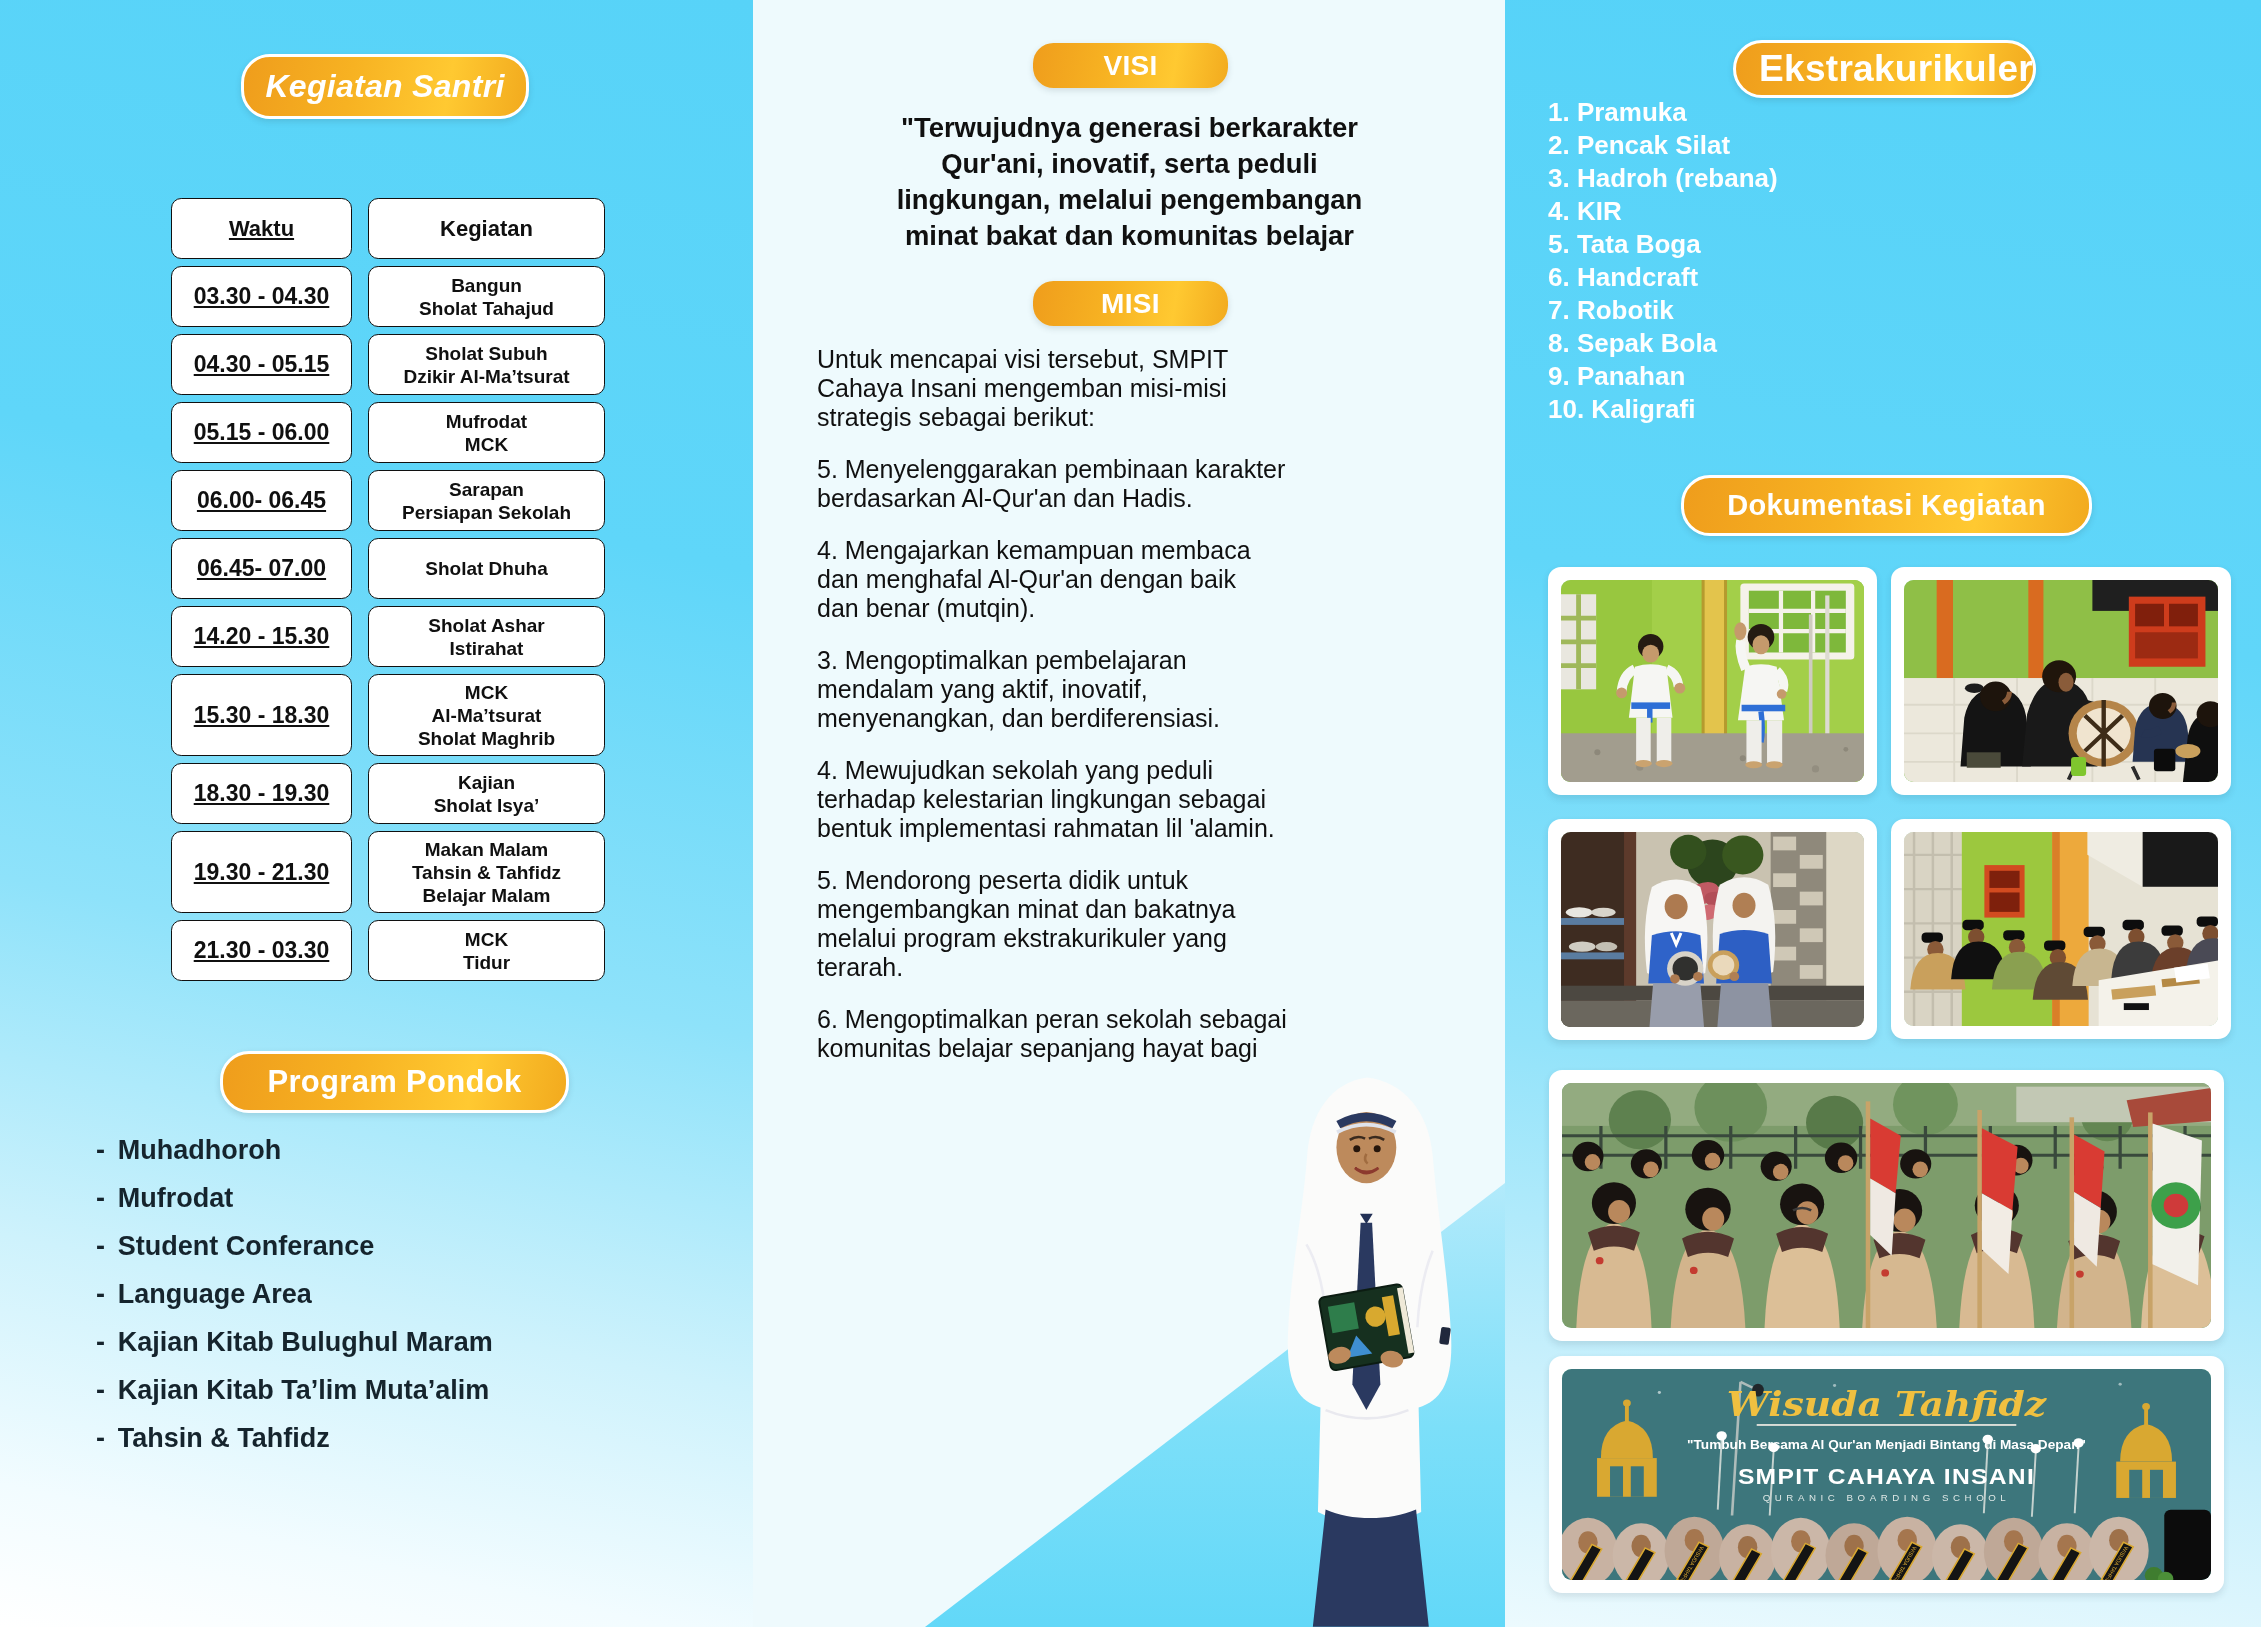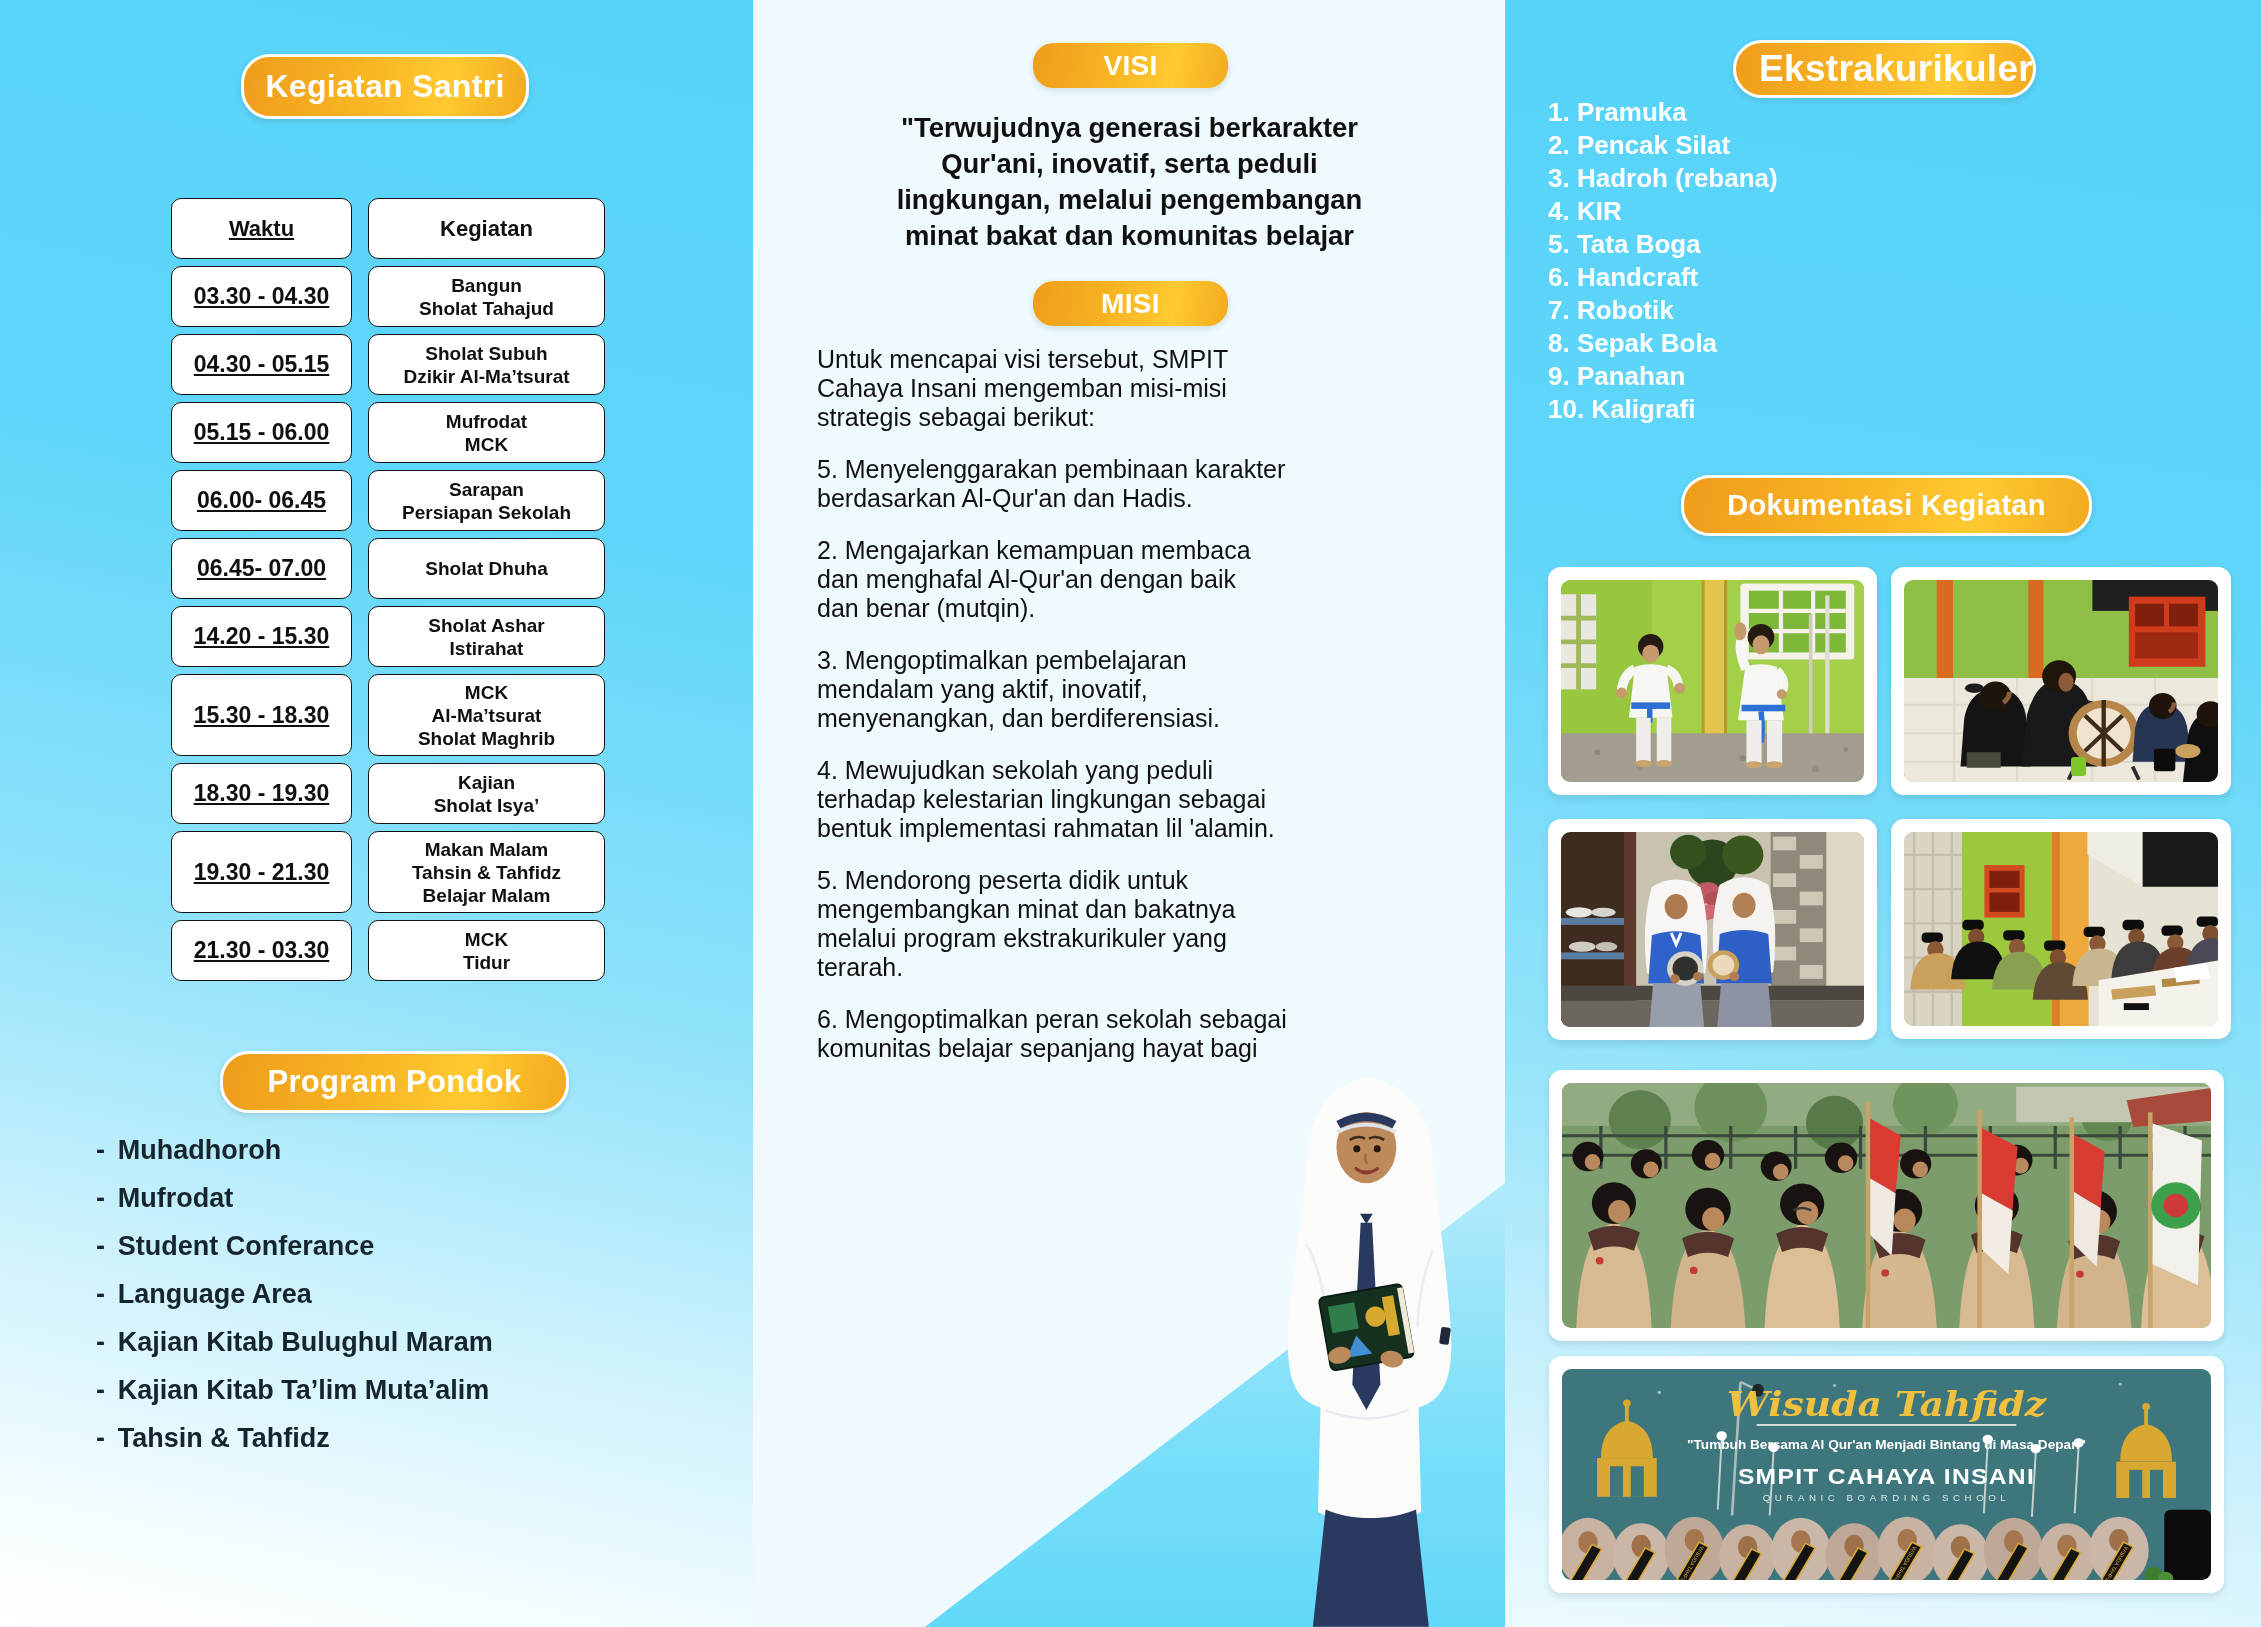--- a/index.html
+++ b/index.html
@@ -71,21 +71,21 @@
     box-shadow:0 3.2px 7.7px rgba(30,60,70,.12);box-sizing:border-box;
   }
   .photo{width:100%;height:100%;border-radius:9.6px;overflow:hidden;position:relative;background:#9db;}
   .photo svg{width:100%;height:100%;display:block;}
 </style>
 </head>
 <body>
 
 <div class="panel panel-left">
 
-  <div class="gold-pill bordered" style="left:241px;top:54px;width:282px;height:59px;font-size:32px;">
+  <div class="gold-pill bordered" style="left:241px;top:54px;width:282px;height:59px;font-size:32px;font-style:italic;">
     <span>Kegiatan Santri</span>
   </div>
 
   <div class="schedule">
     <div class="srow hdr">
       <div class="cell time">Waktu</div>
       <div class="cell act">Kegiatan</div>
     </div>
     <div class="srow">
       <div class="cell time">03.30 - 04.30</div>
@@ -192,21 +192,21 @@
   <div class="gold-pill" style="left:280px;top:281px;width:195px;height:45px;font-size:28px;border-radius:20.4px;">
     <span>MISI</span>
   </div>
 
   <div class="misi-block">
     <p>Untuk mencapai visi tersebut, SMPIT
 Cahaya Insani mengemban misi-misi
 strategis sebagai berikut:</p>
     <p>5. Menyelenggarakan pembinaan karakter
 berdasarkan Al-Qur'an dan Hadis.</p>
-    <p>2. Mengajarkan kemampuan membaca
+    <p>4. Mengajarkan kemampuan membaca
 dan menghafal Al-Qur'an dengan baik
 dan benar (mutqin).</p>
     <p>3. Mengoptimalkan pembelajaran
 mendalam yang aktif, inovatif,
 menyenangkan, dan berdiferensiasi.</p>
     <p>4. Mewujudkan sekolah yang peduli
 terhadap kelestarian lingkungan sebagai
 bentuk implementasi rahmatan lil 'alamin.</p>
     <p>5. Mendorong peserta didik untuk
 mengembangkan minat dan bakatnya

